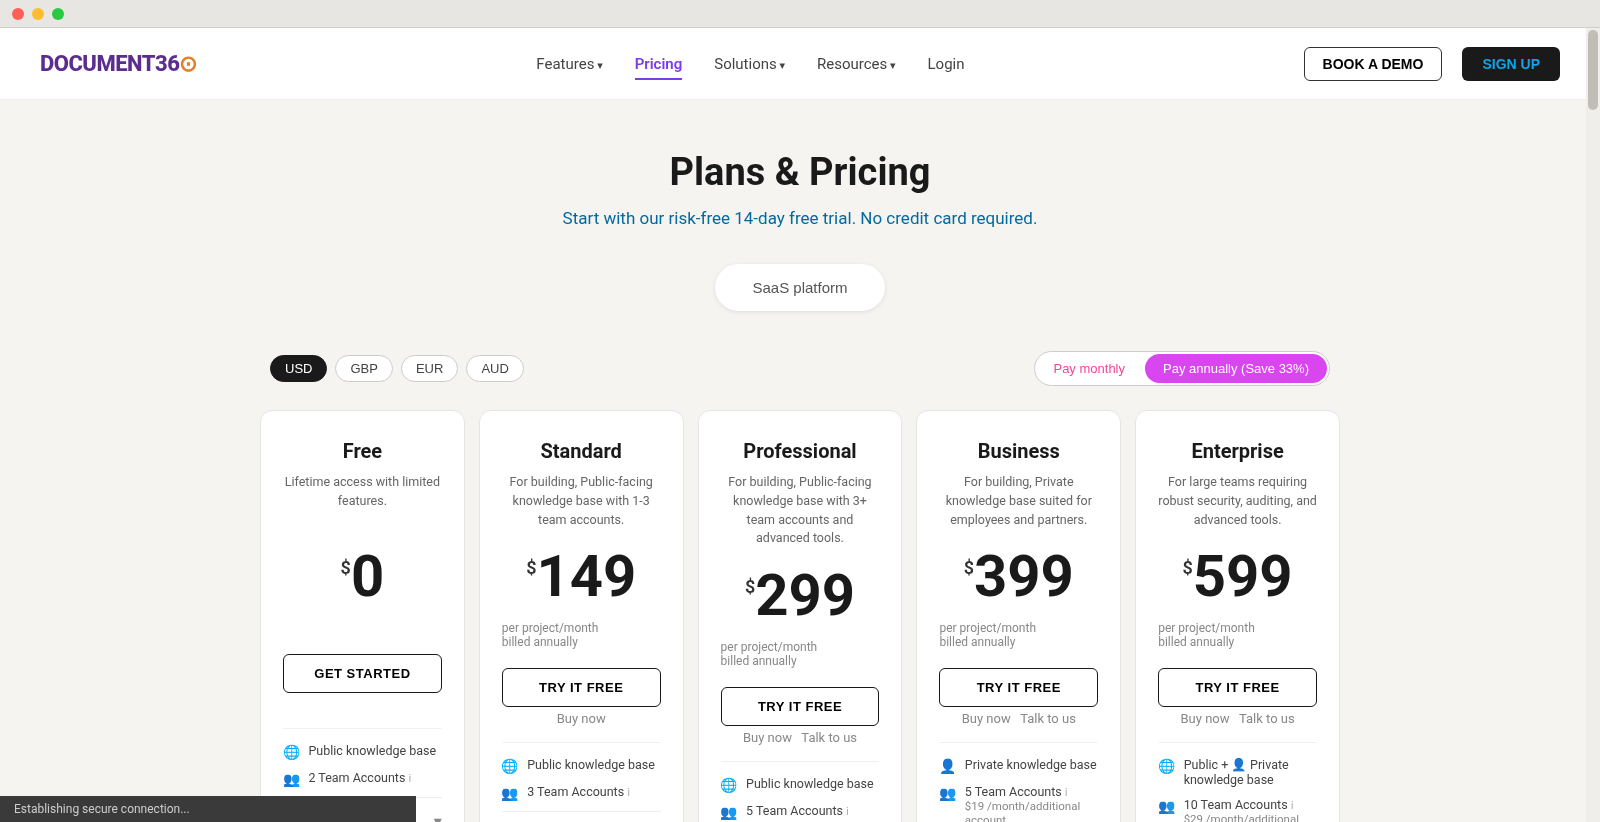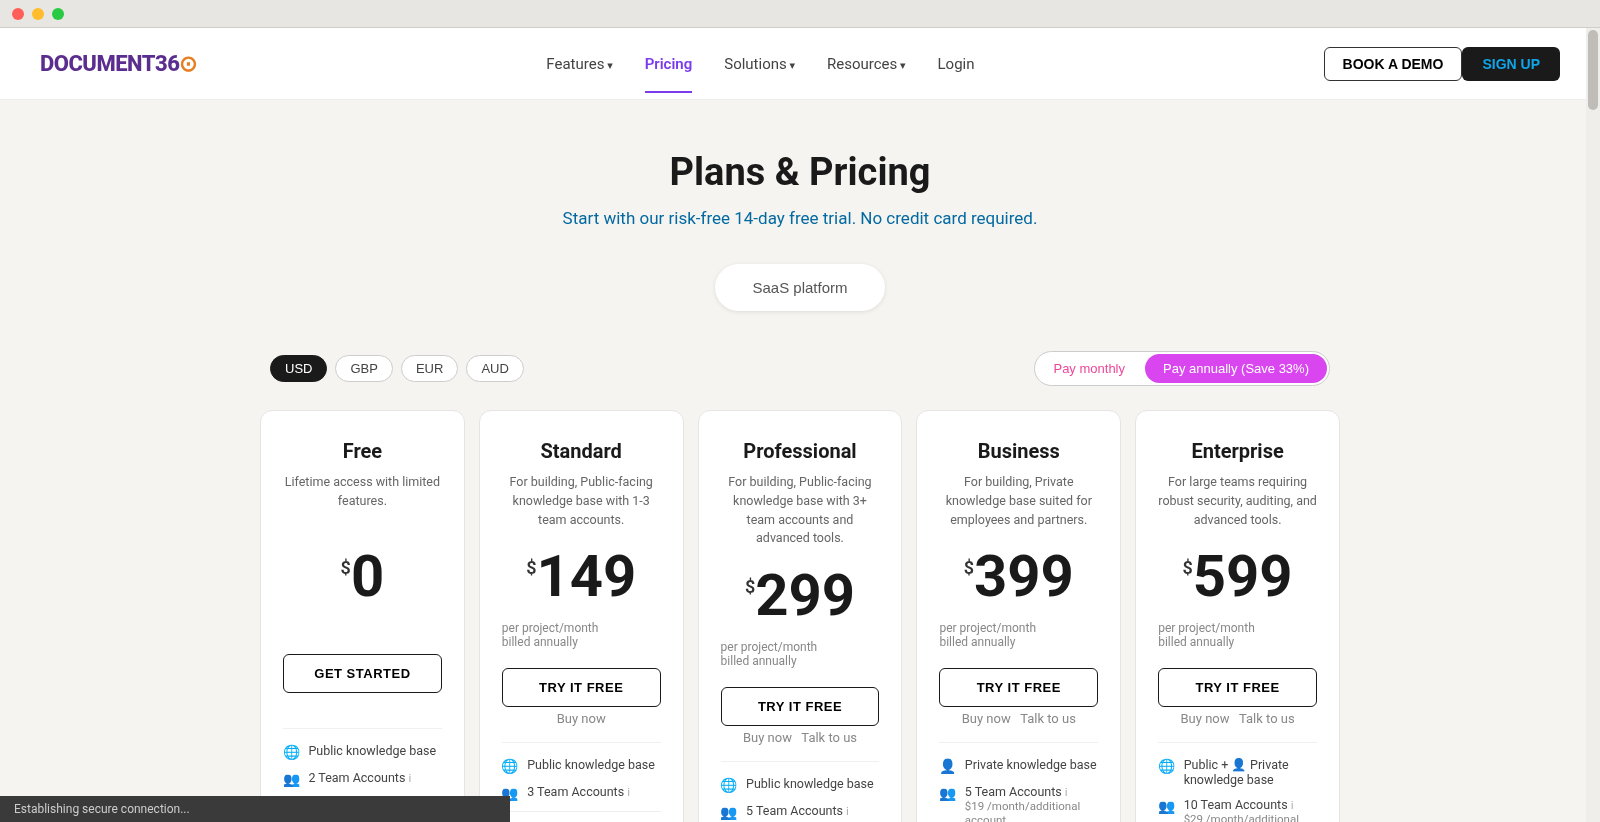--- a/index.html
+++ b/index.html
@@ -47,23 +47,23 @@
       display: flex;
       align-items: center;
       gap: 32px;
       list-style: none;
     }
     .nav-links li a {
       text-decoration: none;
       color: #444;
       font-size: 15px;
     }
-    .nav-links li a.active { color: #7c3aed; font-weight: 600; border-bottom: 2px solid #7c3aed; padding-bottom: 18px; }
+    .nav-links li a.active { color: #7c3aed; font-weight: 600; border-bottom: 2px solid #7c3aed; padding-bottom: 5px; }
     .nav-links li a.has-arrow::after { content: ' ▾'; font-size: 11px; }
-    .nav-buttons { display: flex; gap: 0; align-items: center; }
+    .nav-buttons { display: flex; gap: 20px; align-items: center; }
     .btn-demo {
       border: 1.5px solid #333;
       background: #fff;
       padding: 8px 18px;
       border-radius: 6px;
       font-size: 14px;
       font-weight: 600;
       cursor: pointer;
     }
     .btn-signup {
@@ -310,21 +310,21 @@
       background: #c0bdb8;
       border-radius: 5px;
       margin: 2px auto;
     }
 
     
     .status-bar {
       position: fixed;
       bottom: 0;
       left: 0;
-      width: 510px;
+      width: 416px;
       background: #3a3a3a;
       color: #ccc;
       font-size: 12px;
       padding: 6px 14px;
     }
   </style>
 </head>
 <body>
 
 <div class="window-bar">

